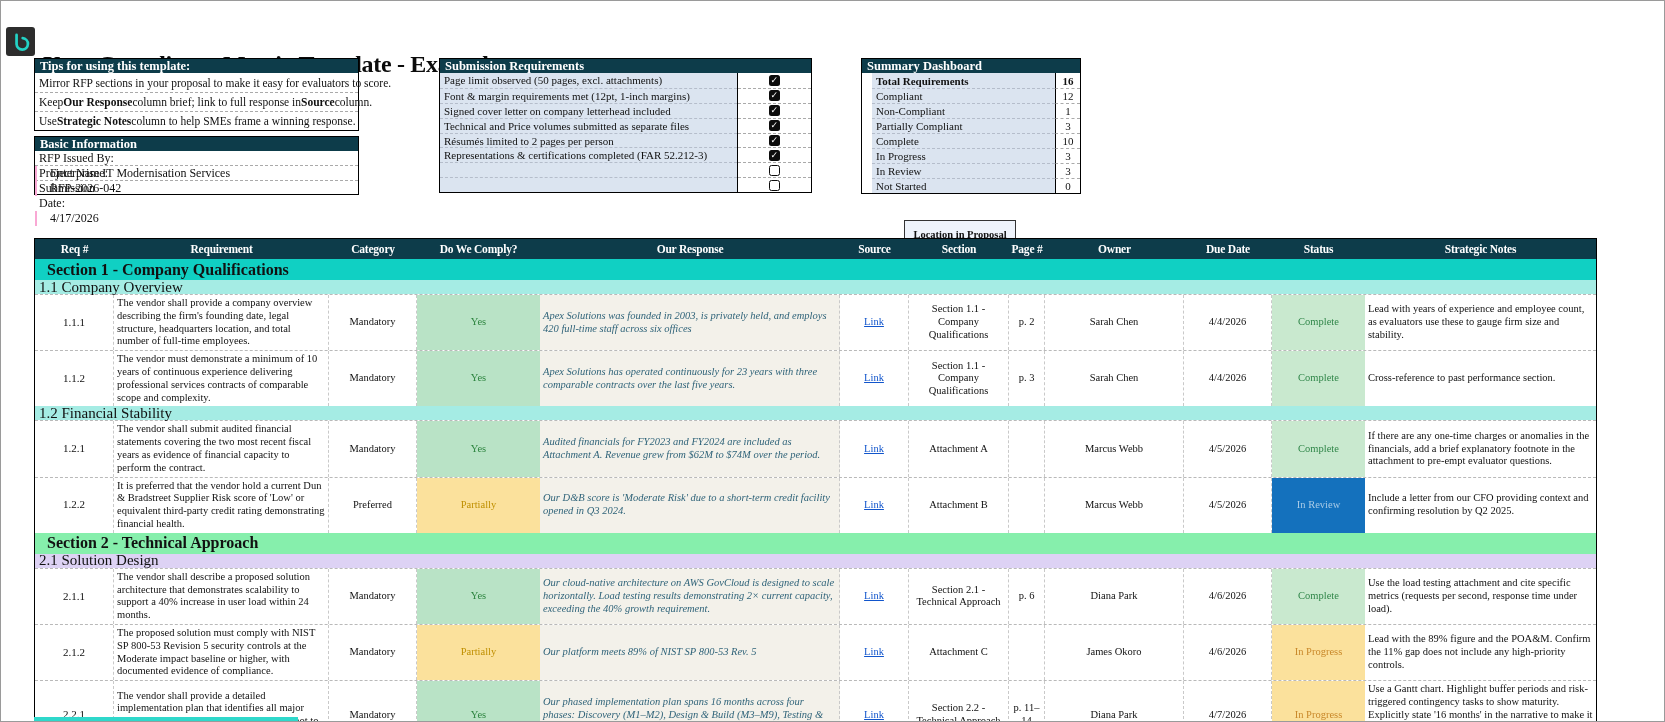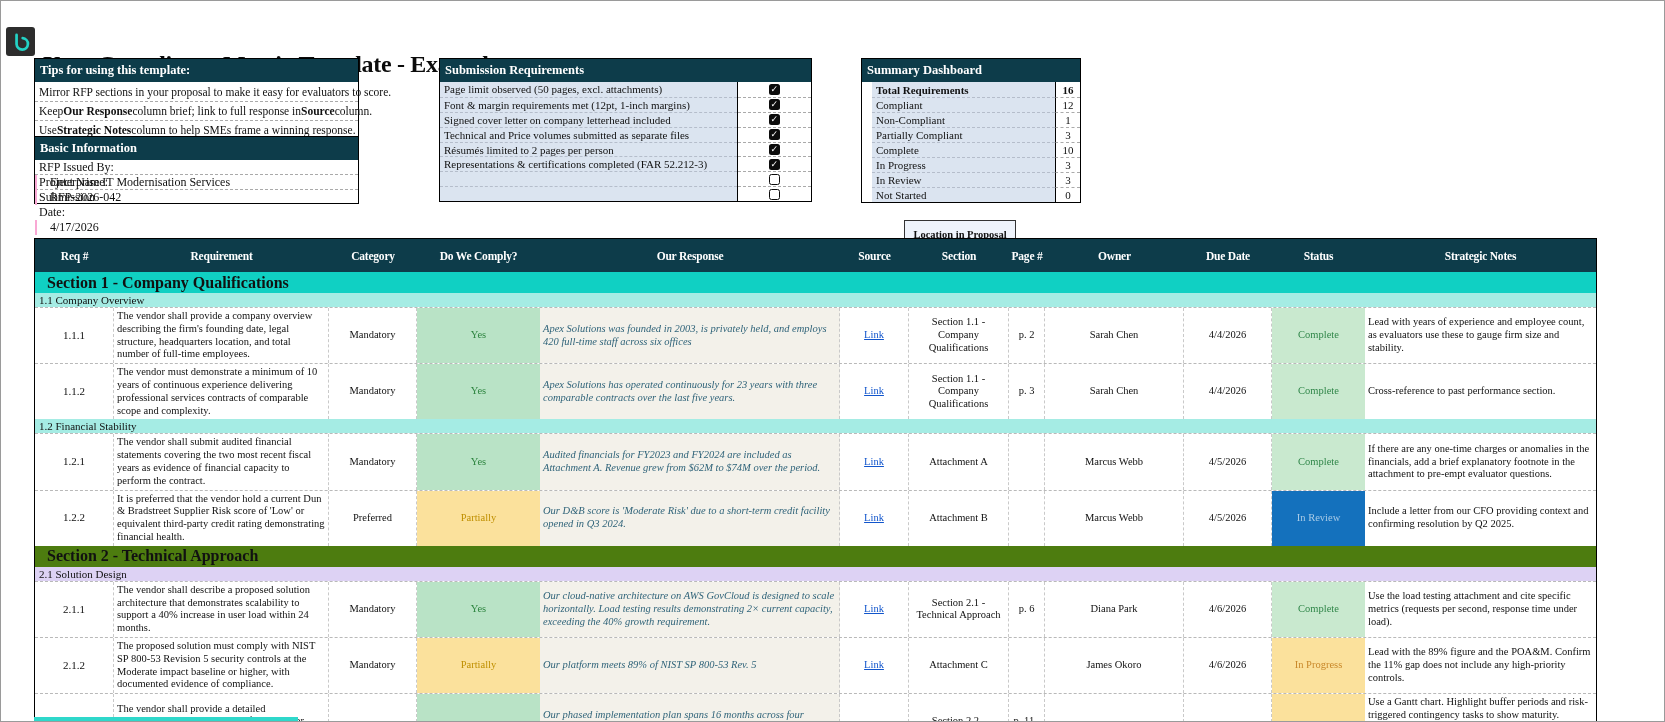--- a/index.html
+++ b/index.html
@@ -4,21 +4,21 @@
 <style>
   html,body{margin:0;padding:0;background:#fff;}
   .page{position:relative;width:1663px;height:720px;background:#fff;border:1px solid #9a9a9a;
         overflow:hidden;font-family:"Liberation Serif",serif;color:#111;}
   
   .topbar{position:absolute;left:5px;top:3px;display:flex;align-items:center;gap:8px;}
   .logo{width:29px;height:29px;background:#2d2d2d;border-radius:3px;display:flex;align-items:center;justify-content:center;}
   .title{font-size:24px;font-weight:bold;letter-spacing:-0.3px;color:#0b0b0b;margin-top:47px;}
   
   .box{position:absolute;border:1.5px solid #000;background:#fff;box-sizing:border-box;}
-  .box-head{background:#0d3c4a;color:#fff;font-weight:bold;font-size:12.5px;height:23px;
+  .box-head{background:#0d3c4a;color:#fff;font-weight:bold;font-size:12.5px;height:14px;
             display:flex;align-items:center;padding-left:5px;box-sizing:border-box;}
   
   .tips{left:33px;top:57px;width:325px;}
   .tip-row{font-size:11.5px;height:19px;display:flex;align-items:center;padding-left:4px;border-top:1px dashed #aaa;box-sizing:border-box;white-space:nowrap;}
   .tip-row:first-of-type{border-top:none;}
   
   .binfo{left:33px;top:135px;width:325px;}
   .info-row{display:flex;height:14.3px;border-top:1px dashed #aaa;box-sizing:border-box;font-size:12px;flex-direction:column;}
   .info-row:first-of-type{border-top:none;}
   .info-label{width:84px;display:flex;align-items:center;padding-left:4px;box-sizing:border-box;}
@@ -43,26 +43,26 @@
   .dash-label{width:183px;background:#dbe4f0;display:flex;align-items:center;padding-left:4px;box-sizing:border-box;border-top:1px dashed #b5bdcb;}
   .dash-value{flex:1;background:#fff;border-left:1.5px solid #000;border-top:1px dashed #aaa;display:flex;align-items:center;justify-content:center;box-sizing:border-box;}
   .dash-row:first-child .dash-label,.dash-row:first-child .dash-value{border-top:none;}
   .dash-row.bold{font-weight:bold;}
   
   .locbox{position:absolute;left:903px;top:219px;width:112px;height:28px;border:1px solid #333;background:#eef3fb;
           display:flex;align-items:center;justify-content:center;font-weight:bold;font-size:10.5px;box-sizing:border-box;}
   
   .matrix{position:absolute;left:33px;top:237px;width:1561px;border:1.5px solid #000;box-sizing:content-box;background:#fff;}
   .mrow{display:grid;grid-template-columns:79px 215px 88px 123px 300px 69px 100px 36px 139px 88px 93px 231px;}
-  .mhead{background:#0d3c4a;color:#fff;font-weight:bold;font-size:11.5px;height:33px;letter-spacing:-0.2px;}
+  .mhead{background:#0d3c4a;color:#fff;font-weight:bold;font-size:11.5px;height:20px;letter-spacing:-0.2px;}
   .mhead .hc{display:flex;align-items:center;justify-content:center;}
   .band{height:21px;display:flex;align-items:center;padding-left:12px;font-weight:bold;font-size:16px;box-sizing:border-box;}
-  .subband{height:14px;display:flex;align-items:center;padding-left:4px;font-size:11px;box-sizing:border-box;}
+  .subband{height:14px;display:flex;align-items:center;padding-left:4px;font-size:15px;box-sizing:border-box;}
   .t-teal{background:#10d0c3;}   .t-teal-l{background:#a5ece4;}
-  .t-purple{background:#4d7c0f;} .t-purple-l{background:#ddd2f4;}
+  .t-purple{background:#86efac;} .t-purple-l{background:#ddd2f4;}
   .drow{border-top:1px dashed #b9b9b9;min-height:46px;}
   .cell{border-right:1px dashed #c9c9c9;box-sizing:border-box;font-size:10.5px;line-height:1.22;
         display:flex;align-items:center;justify-content:center;text-align:center;padding:2px 3px;}
   .cell:last-child{border-right:none;}
   .cell.left{justify-content:flex-start;text-align:left;}
   .cell.req{font-size:11px;}
   .cell.resp{background:#f3f1ea;font-style:italic;color:#2f6379;}
   .k-yes{background:#b9e3c6;color:#2e8540;border-right:none;}
   .k-partial{background:#fbe19c;color:#bf8f00;border-right:none;}
   .s-complete{background:#c9e9cf;color:#31874a;border-right:none;}

